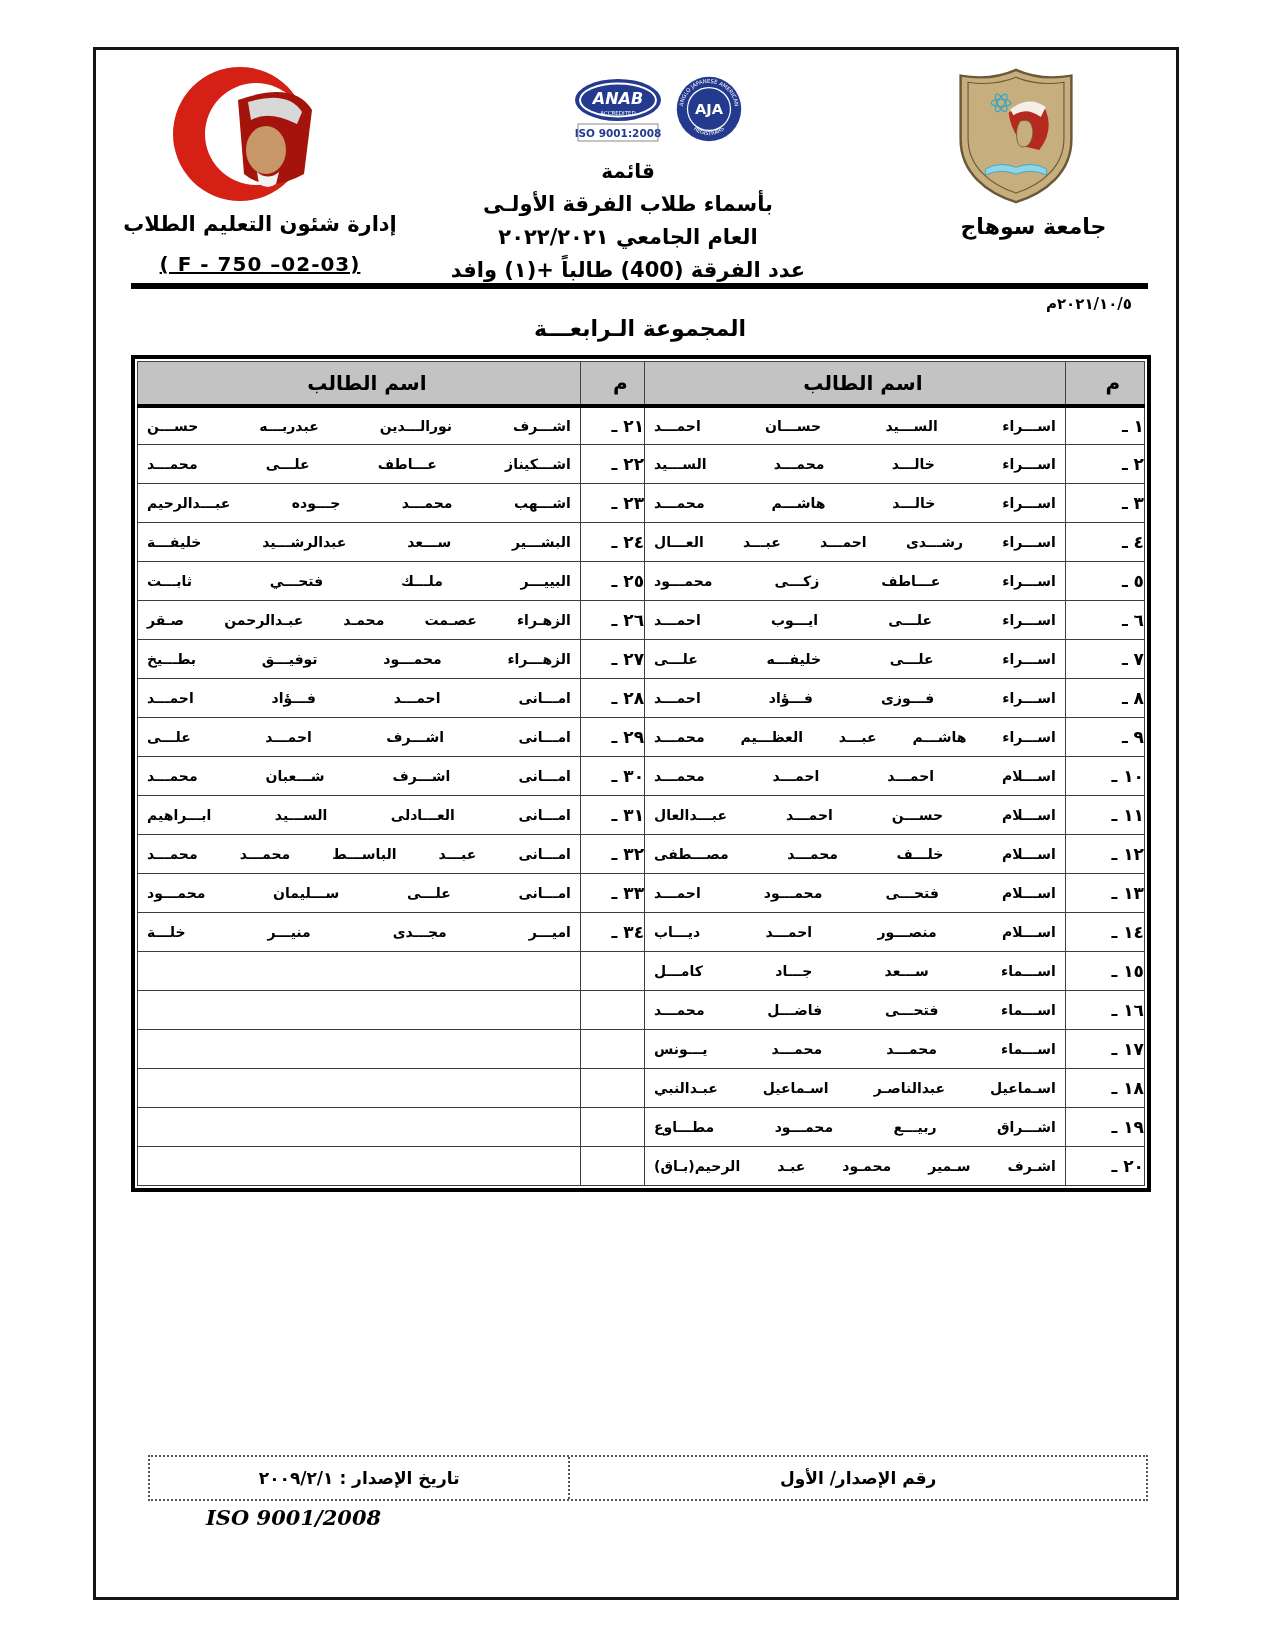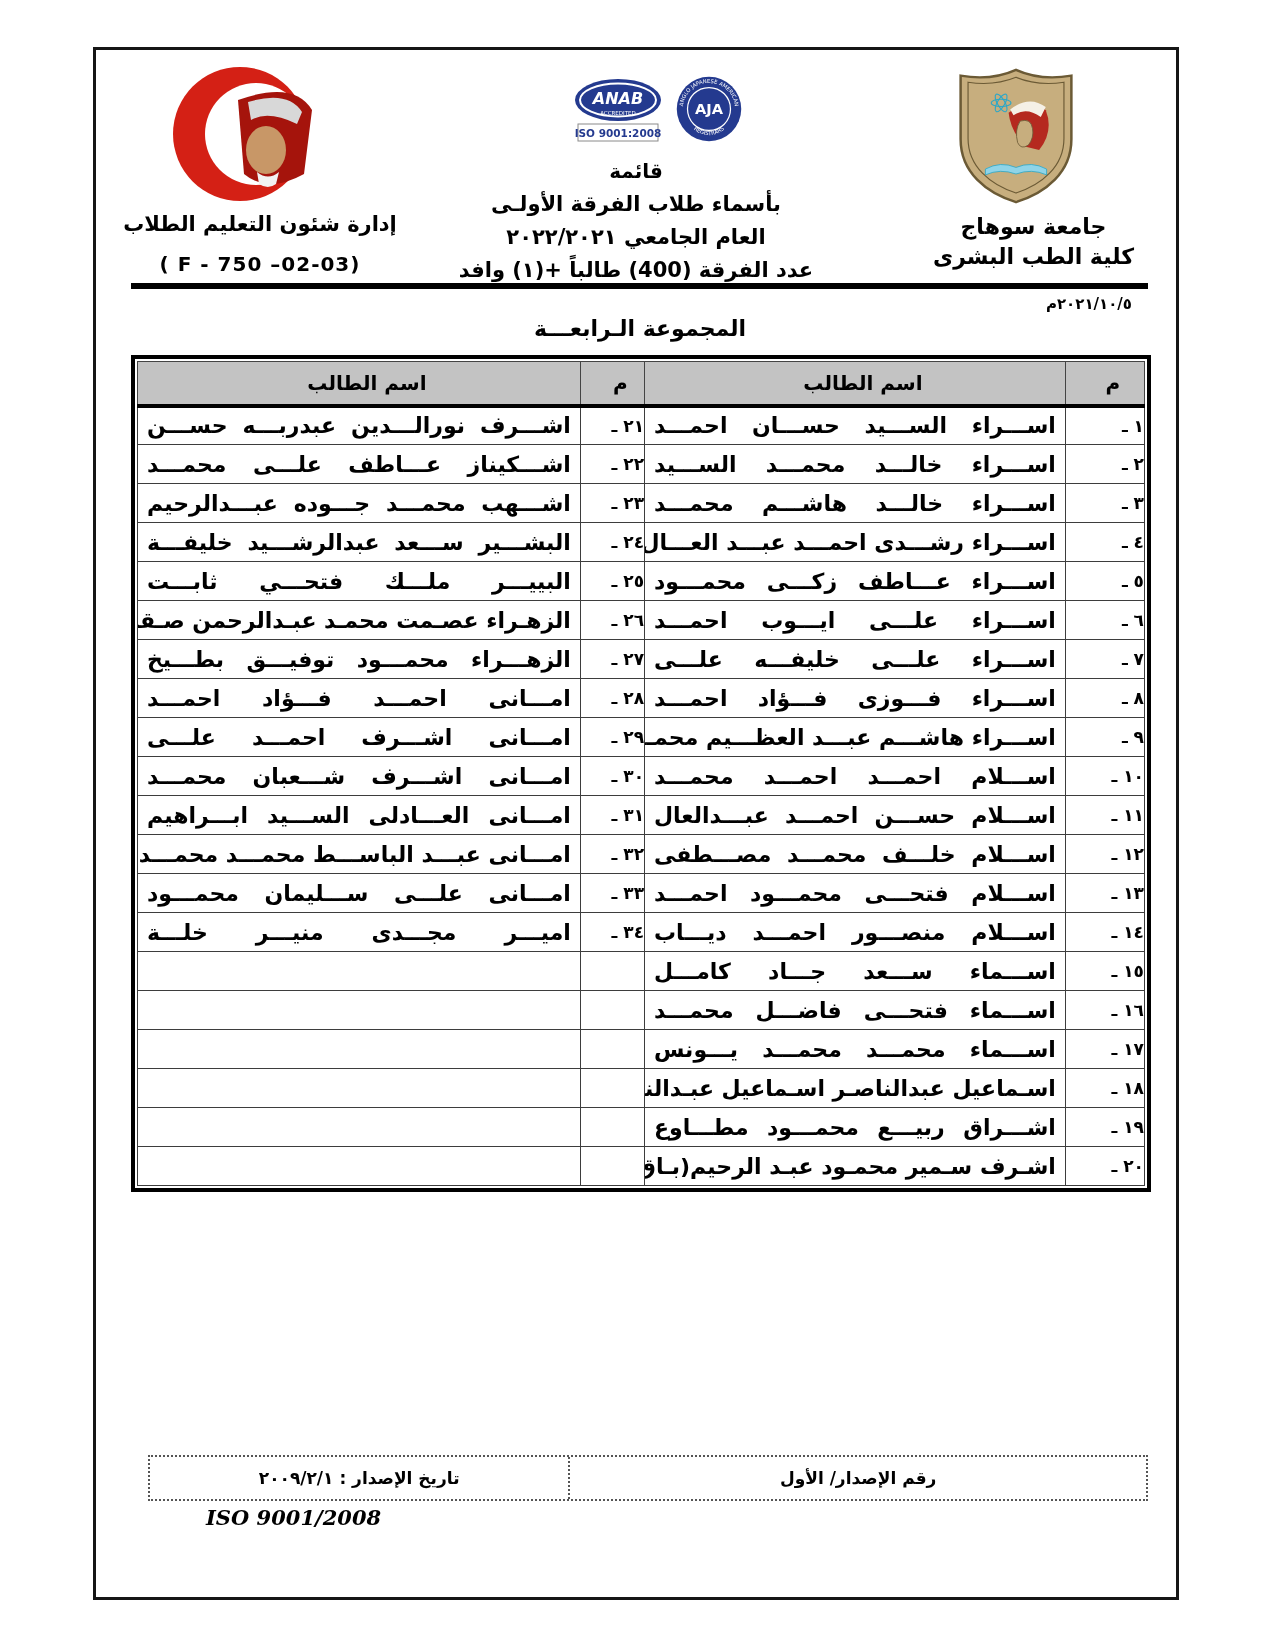--- a/index.html
+++ b/index.html
@@ -9,22 +9,22 @@
     font-family:"DejaVu Sans", sans-serif; color:#000;
   }
   .frame {
     position:absolute; left:93px; top:47px; width:1086px; height:1553px;
     border:3px solid #161616; background:#fff;
   }
   .abs { position:absolute; }
 
   
   .dept-text  { left:14px; top:162px; width:300px; text-align:center; font-weight:bold; font-size:21px; direction:rtl; }
-  .dept-code  { left:14px; top:202px; width:300px; text-align:center; font-weight:bold; font-size:20px; direction:ltr; letter-spacing:1px; }
-  .center-block { left:330px; top:105px; width:420px; text-align:center; font-weight:bold; direction:rtl; }
+  .dept-code  { left:14px; top:202px; width:300px; text-align:center; font-weight:bold; font-size:20px; direction:ltr; letter-spacing:1px;text-decoration:underline; }
+  .center-block { left:322px; top:105px; width:420px; text-align:center; font-weight:bold; direction:rtl; }
   .center-block div { line-height:33px; }
   .cb-1 { font-size:20px; }
   .cb-2, .cb-3, .cb-4 { font-size:21px; }
   .right-text { left:795px; top:162px; width:285px; text-align:center; font-weight:bold; font-size:22px; line-height:30px; direction:rtl; }
 
   .logo-crescent { left:58px;  top:14px;  width:204px; height:140px; }
   .logo-anab     { left:478px; top:28px;  width:88px;  height:64px; }
   .logo-aja      { left:574px; top:26px;  width:78px;  height:66px; }
   .logo-shield   { left:858px; top:16px;  width:124px; height:140px; }
 
@@ -43,21 +43,21 @@
   table.students th {
     background:#c3c3c3; border:1px solid #444; border-bottom:4px solid #000;
     height:44px; font-size:20px; font-weight:bold;padding-left:16px;
   }
   table.students td {
     border:1px solid #3d3d3d; height:39px; overflow:hidden;
     font-weight:bold; vertical-align:middle;
   }
   td.c-num { text-align:right; font-size:17px; direction:rtl; white-space:nowrap; }
   td.c-name {
-    font-size:22px; padding:0 9px; direction:rtl;
+    font-size:14px; padding:0 9px; direction:rtl;
     white-space:nowrap; text-align:justify; text-align-last:justify;
   }
 
   
   .footer-bar {
     left:52px; top:1405px; width:1000px; height:46px;
     border:2px dotted #555; display:flex; direction:rtl;
   }
   .footer-cell {
     display:flex; align-items:center; justify-content:center;
@@ -134,21 +134,20 @@
       <ellipse cx="57" cy="44" rx="12" ry="4.5" transform="rotate(60 57 44)"></ellipse>
       <ellipse cx="57" cy="44" rx="12" ry="4.5" transform="rotate(-60 57 44)"></ellipse>
     </g>
     <path d="M66 56 Q94 34 111 53 Q121 78 103 101 L87 97 Q69 80 66 56 Z" fill="#b5291f"></path>
     <path d="M68 52 Q91 34 111 49 L105 61 Q87 48 72 59 Z" fill="#f5f0e6"></path>
     <path d="M80 66 q13 -4 15 9 q2 11 -5 20 q-9 6 -13 -3 q-4 -15 3 -26 z" fill="#c7ae7e" stroke="#6b5a35" stroke-width="1"></path>
     <path d="M38 124 Q56 114 75 122 Q94 114 112 124 L112 131 Q94 123 75 130 Q56 123 38 131 Z" fill="#8fd4e8" stroke="#2da7c7" stroke-width="1"></path>
   </svg>
   <div class="abs right-text">
     <div>جامعة سوهاج</div>
-    <div>كلية الطب البشرى</div>
   </div>
 
   <div class="abs header-rule"></div>
   <div class="abs date-line">٢٠٢١/١٠/٥م</div>
   <div class="abs group-title">المجموعة الـرابعـــة</div>
 
   <div class="abs table-wrap">
     <table class="students">
       <colgroup>
         <col style="width:79px">

